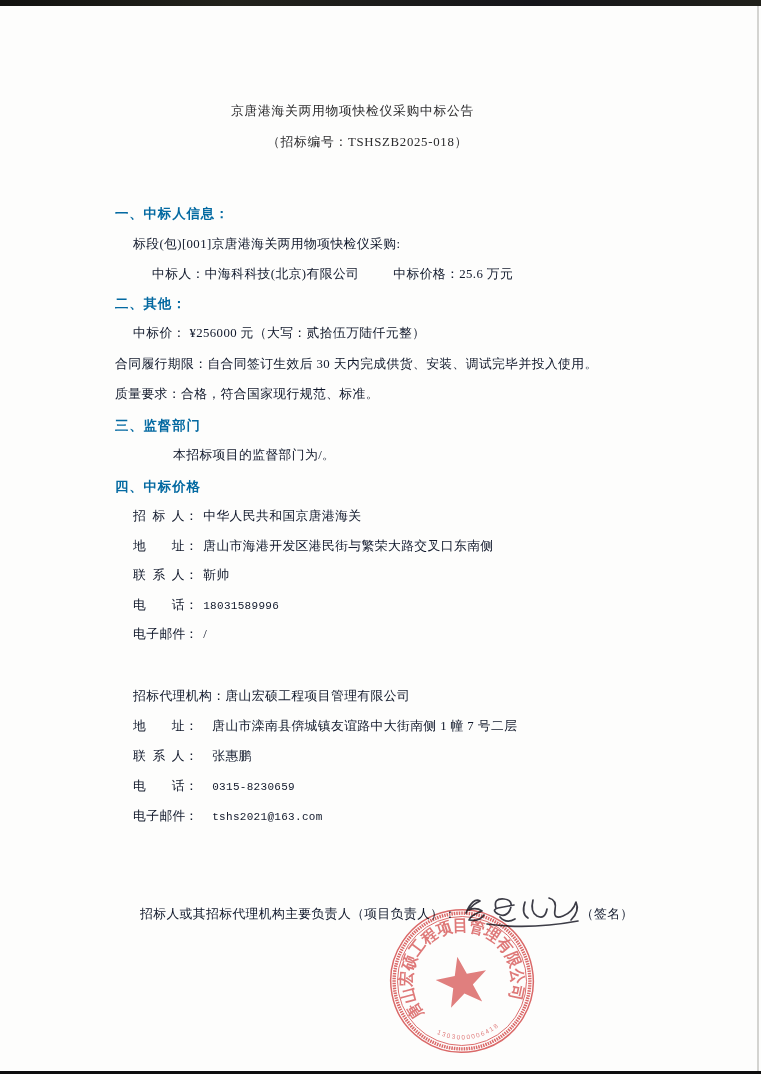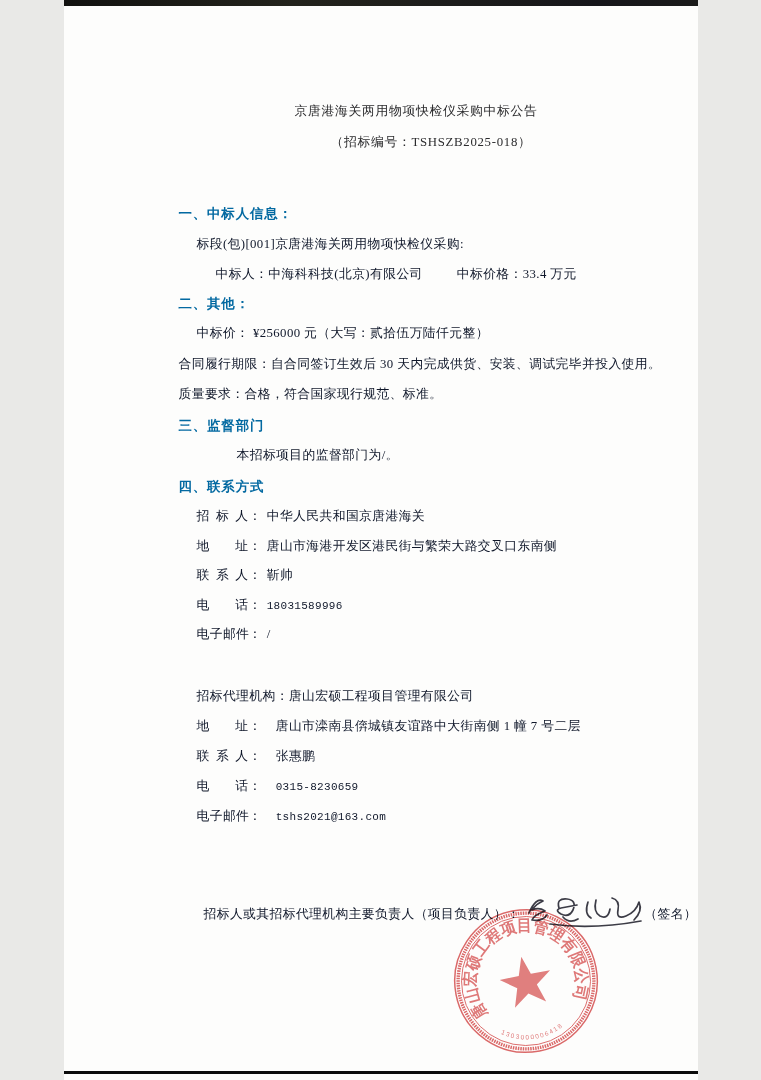--- a/index.html
+++ b/index.html
@@ -1,17 +1,17 @@
 <!DOCTYPE html>
 <html><head>
 <meta charset="utf-8">
 <style>
   html,body{margin:0;padding:0;background:#e9e9e7;}
   #page{
-    position:relative;width:634px;height:1080px;margin:0 auto;
+    position:relative;width:761px;height:1080px;margin:0 auto;
     background:#fdfdfc;overflow:hidden;
     font-family:"Liberation Serif","DejaVu Serif",serif;
     color:#2f2f31;
   }
   .abs{position:absolute;white-space:nowrap;}
   .body-text{font-size:12.8px;line-height:1.25;letter-spacing:0.4px;color:#0f172a;}
   .title{font-size:12.8px;letter-spacing:0.7px;color:#2b2b2d;}
   .heading{
     font-family:"Liberation Sans","DejaVu Sans",sans-serif;
     font-weight:bold;font-size:13.4px;letter-spacing:0.9px;color:#0369a1;
@@ -43,32 +43,32 @@
   <div class="scan-top"></div>
   <div class="scan-right"></div>
   <div class="scan-bottom"></div>
 
   <div class="abs title" style="left:231px;top:103px;">京唐港海关两用物项快检仪采购中标公告</div>
   <div class="abs title" style="left:267px;top:134px;">（招标编号：TSHSZB2025-018）</div>
 
   <div class="abs heading" style="left:115px;top:205px;">一、中标人信息：</div>
   <div class="abs body-text" style="left:133px;top:237px;">标段(包)[001]京唐港海关两用物项快检仪采购:</div>
   <div class="abs body-text" style="left:152px;top:267px;">
-    <span>中标人：中海科科技(北京)有限公司</span><span class="spacer"></span><span>中标价格：33.4 万元</span>
+    <span>中标人：中海科科技(北京)有限公司</span><span class="spacer"></span><span>中标价格：25.6 万元</span>
   </div>
 
   <div class="abs heading" style="left:115px;top:295px;">二、其他：</div>
   <div class="abs body-text" style="left:133px;top:326px;">中标价： ¥256000 元（大写：贰拾伍万陆仟元整）</div>
   <div class="abs body-text" style="left:115px;top:357px;">合同履行期限：自合同签订生效后 30 天内完成供货、安装、调试完毕并投入使用。</div>
   <div class="abs body-text" style="left:115px;top:387px;">质量要求：合格，符合国家现行规范、标准。</div>
 
   <div class="abs heading" style="left:115px;top:417px;">三、监督部门</div>
   <div class="abs body-text" style="left:133px;top:448px;margin-left:40px;">本招标项目的监督部门为/。</div>
 
-  <div class="abs heading" style="left:115px;top:478px;">四、联系方式</div>
+  <div class="abs heading" style="left:115px;top:478px;">四、中标价格</div>
 
   <div class="abs body-text" style="left:133px;top:509px;">
     <span class="row-label">招 标 人</span><span class="row-colon">：</span><span class="row-value">中华人民共和国京唐港海关</span>
   </div>
   <div class="abs body-text" style="left:133px;top:539px;">
     <span class="row-label">地 址</span><span class="row-colon">：</span><span class="row-value">唐山市海港开发区港民街与繁荣大路交叉口东南侧</span>
   </div>
   <div class="abs body-text" style="left:133px;top:568px;">
     <span class="row-label">联 系 人</span><span class="row-colon">：</span><span class="row-value">靳帅</span>
   </div>

